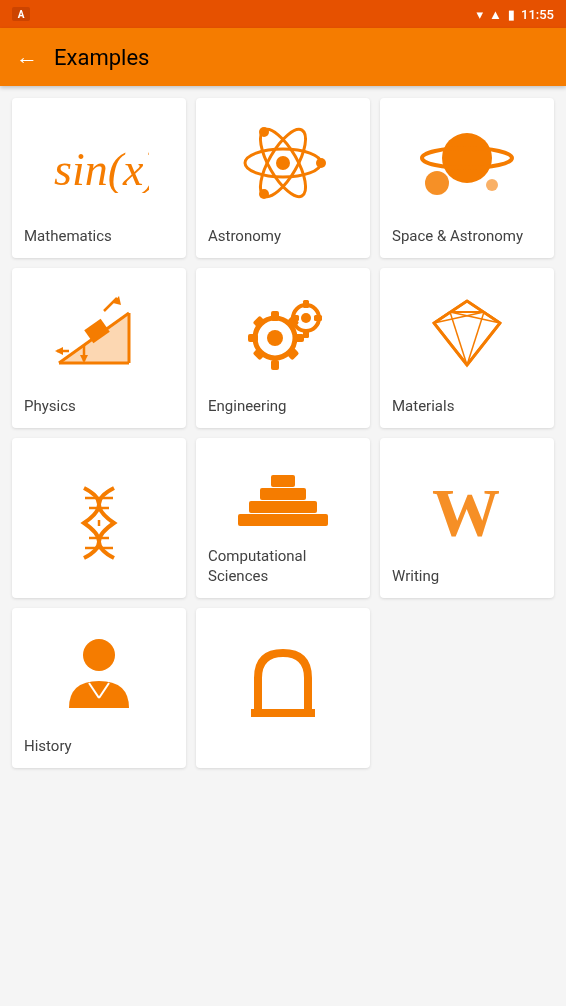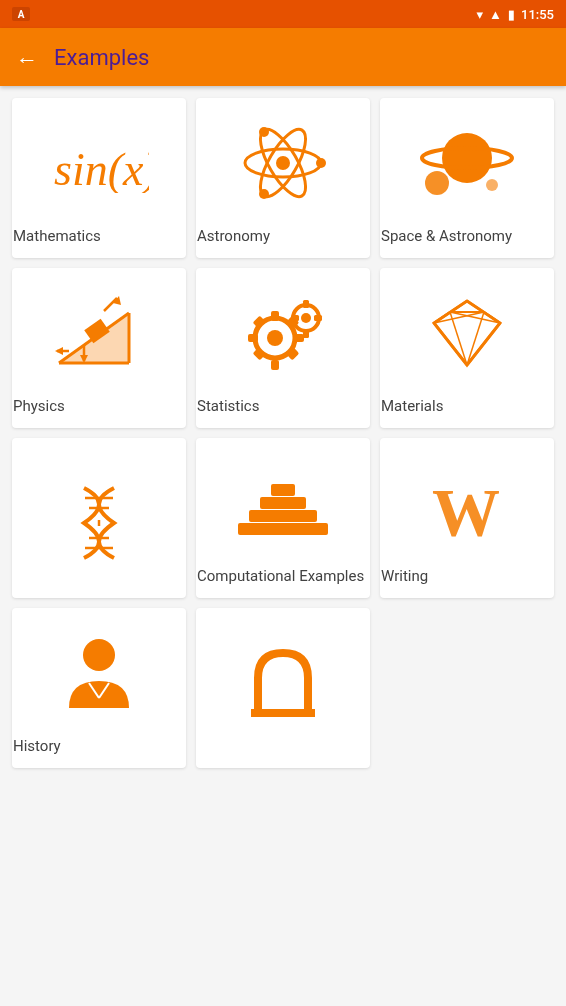--- a/index.html
+++ b/index.html
@@ -45,21 +45,21 @@
       gap: 16px;
       box-shadow: 0 2px 4px rgba(0,0,0,0.2);
     }
     .back-arrow {
       color: white;
       font-size: 22px;
       cursor: pointer;
       line-height: 1;
     }
     .app-bar-title {
-      color: #4c1d95;
+      color: #000000;
       font-size: 22px;
       font-weight: 400;
     }
 
     
     .grid-container {
       padding: 12px;
       display: grid;
       grid-template-columns: repeat(3, 1fr);
       gap: 10px;
@@ -80,21 +80,21 @@
     }
     .card-icon-area {
       width: 100%;
       flex: 1;
       display: flex;
       align-items: center;
       justify-content: center;
       padding: 20px 10px 10px;
     }
     .card-label {
-      padding: 8px 1px 12px;
+      padding: 8px 12px 12px;
       font-size: 15px;
       color: #424242;
       font-weight: 400;
       line-height: 1.3;
     }
 
     
     svg.category-icon {
       fill: #f57c00;
     }
@@ -208,21 +208,21 @@
         <rect x="22" y="56" width="8" height="10" rx="2" fill="#f57c00" transform="rotate(-45 26 61)"></rect>
 
         <circle cx="73" cy="25" r="13" fill="none" stroke="#f57c00" stroke-width="4"></circle>
         <circle cx="73" cy="25" r="5" fill="#f57c00"></circle>
         <rect x="70" y="7" width="6" height="8" rx="1.5" fill="#f57c00"></rect>
         <rect x="70" y="37" width="6" height="8" rx="1.5" fill="#f57c00"></rect>
         <rect x="58" y="22" width="8" height="6" rx="1.5" fill="#f57c00"></rect>
         <rect x="81" y="22" width="8" height="6" rx="1.5" fill="#f57c00"></rect>
       </svg>
     </div>
-    <div class="card-label">Statistics</div>
+    <div class="card-label">Engineering</div>
   </div>
 
   <div class="card">
     <div class="card-icon-area">
       <svg class="category-icon" width="90" height="80" viewBox="0 0 90 80">
 
         <polygon points="45,8 78,30 45,72 12,30" fill="none" stroke="#f57c00" stroke-width="3"></polygon>
 
         <line x1="12" y1="30" x2="45" y2="8" stroke="#f57c00" stroke-width="2.5"></line>
         <line x1="45" y1="8" x2="78" y2="30" stroke="#f57c00" stroke-width="2.5"></line>
@@ -260,21 +260,21 @@
   <div class="card">
     <div class="card-icon-area">
       <svg class="category-icon" width="100" height="70" viewBox="0 0 100 70">
 
         <rect x="5" y="55" width="90" height="12" rx="2" fill="#f57c00"></rect>
         <rect x="16" y="42" width="68" height="12" rx="2" fill="#f57c00"></rect>
         <rect x="27" y="29" width="46" height="12" rx="2" fill="#f57c00"></rect>
         <rect x="38" y="16" width="24" height="12" rx="2" fill="#f57c00"></rect>
       </svg>
     </div>
-    <div class="card-label">Computational Examples</div>
+    <div class="card-label">Computational Sciences</div>
   </div>
 
   <div class="card">
     <div class="card-icon-area">
       <svg class="category-icon" width="80" height="80" viewBox="0 0 80 80">
         <text x="5" y="72" font-size="68" font-family="Georgia,serif" font-weight="bold" fill="#f57c00" opacity="0.85">W</text>
       </svg>
     </div>
     <div class="card-label">Writing</div>
   </div>

